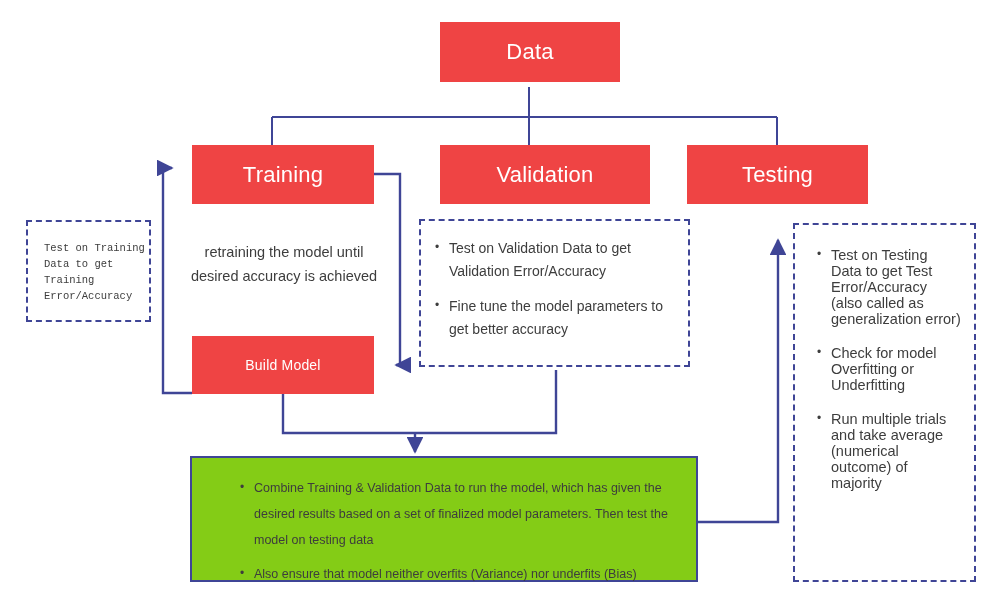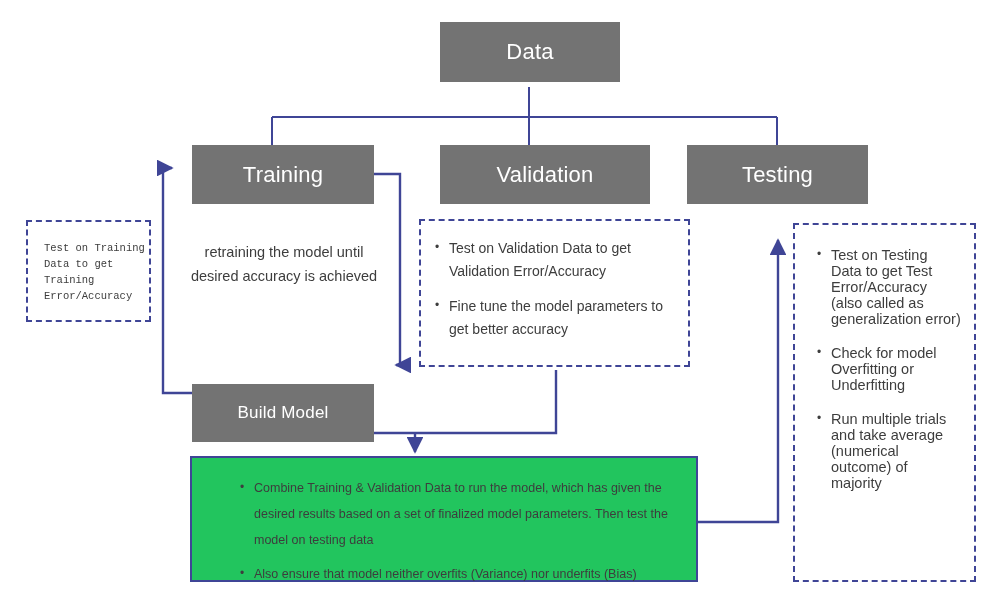--- a/index.html
+++ b/index.html
@@ -5,32 +5,32 @@
   html,body{margin:0;padding:0;}
   body{
     width:1002px;height:606px;background:#ffffff;
     font-family:"Liberation Sans","DejaVu Sans",sans-serif;
     color:#3d3d3d;overflow:hidden;position:relative;
   }
   #stage{position:absolute;left:0;top:0;width:1002px;height:606px;}
   svg.wires{position:absolute;left:0;top:0;width:1002px;height:606px;pointer-events:none;}
 
   .node{
-    position:absolute;background:#737373;color:#ffffff;
+    position:absolute;background:#ef4444;color:#ffffff;
     display:flex;align-items:center;justify-content:center;
     font-size:22px;font-weight:400;letter-spacing:.2px;
   }
-  .node.small{font-size:17px;margin-top:48px;}
+  .node.small{font-size:14px;}
 
   .dashbox{
     position:absolute;border:2px dashed #3f4596;background:transparent;
     box-sizing:border-box;
   }
   .solidbox{
-    position:absolute;border:2px solid #3f4596;background:#22c55e;
+    position:absolute;border:2px solid #3f4596;background:#84cc16;
     box-sizing:border-box;
   }
 
   .plaintext{position:absolute;text-align:center;}
 
   ul.bullets{margin:0;padding:0;list-style:none;}
   ul.bullets li{
     position:relative;padding-left:14px;margin:0 0 12px 0;
   }
   ul.bullets li:last-child{margin-bottom:0;}

